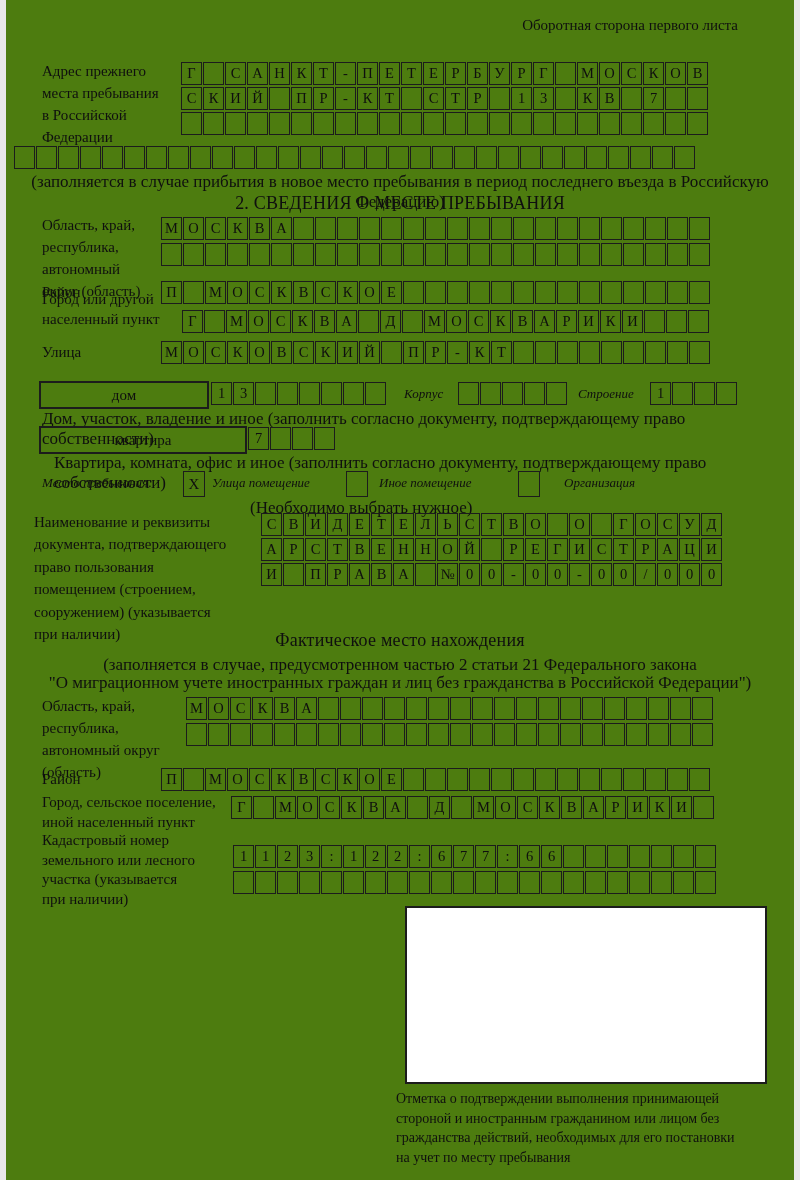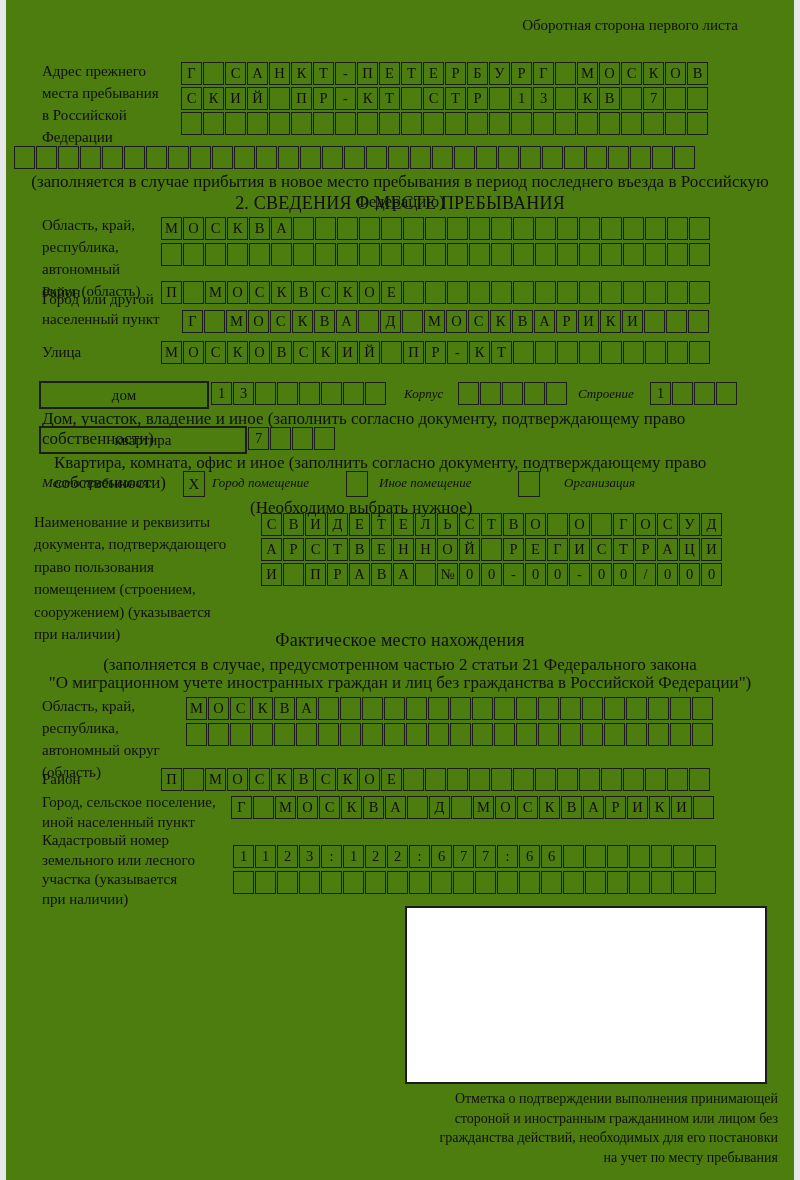--- a/index.html
+++ b/index.html
@@ -93,21 +93,21 @@
   #row-region2a{left:180px;top:697px;}
   #row-region2b{left:180px;top:723px;}
   #lbl-district2{left:36px;top:768px;}
   #row-district2{left:155px;top:768px;}
   #lbl-city2{left:36px;top:792px;}
   #row-city2{left:225px;top:796px;}
   #lbl-cadastral{left:36px;top:831px;}
   #row-cad1{left:227px;top:845px;}
   #row-cad2{left:227px;top:871px;}
   #stamp-box{left:399px;top:906px;width:358px;height:174px;}
-  #stamp-caption{left:390px;top:1089px;width:382px;text-align:right;font-size:14px;line-height:19.5px;white-space:pre-line;}
+  #stamp-caption{left:390px;top:1089px;width:382px;text-align:left;font-size:14px;line-height:19.5px;white-space:pre-line;}
 </style>
 </head>
 <body>
 
 <div class="page">
 
   <div id="note" class="abs note">Оборотная сторона первого листа</div>
 
   <div id="lbl-prev-address" class="abs lbl">Адрес прежнего
 места пребывания
@@ -411,21 +411,21 @@
         <div class="cell"></div>
         <div class="cell"></div>
         <div class="cell"></div>
       </div>
   </div>
   <div id="cap-apt" class="abs cap">Квартира, комната, офис и иное (заполнить согласно документу, подтверждающему право собственности)</div>
 
   <div id="stay-group" class="abs">
     <div id="lbl-stay" class="inline-lbl">Место пребывания:</div>
     <div id="stay-chk-1" class="chk">X</div>
-    <div id="stay-opt-1" class="inline-lbl">Город помещение</div>
+    <div id="stay-opt-1" class="inline-lbl">Улица помещение</div>
     <div id="stay-chk-2" class="chk"></div>
     <div id="stay-opt-2" class="inline-lbl">Иное помещение</div>
     <div id="stay-chk-3" class="chk"></div>
     <div id="stay-opt-3" class="inline-lbl">Организация</div>
   </div>
   <div id="cap-stay" class="abs cap">(Необходимо выбрать нужное)</div>
 
   <div id="lbl-doc" class="abs lbl">Наименование и реквизиты
 документа, подтверждающего
 право пользования

